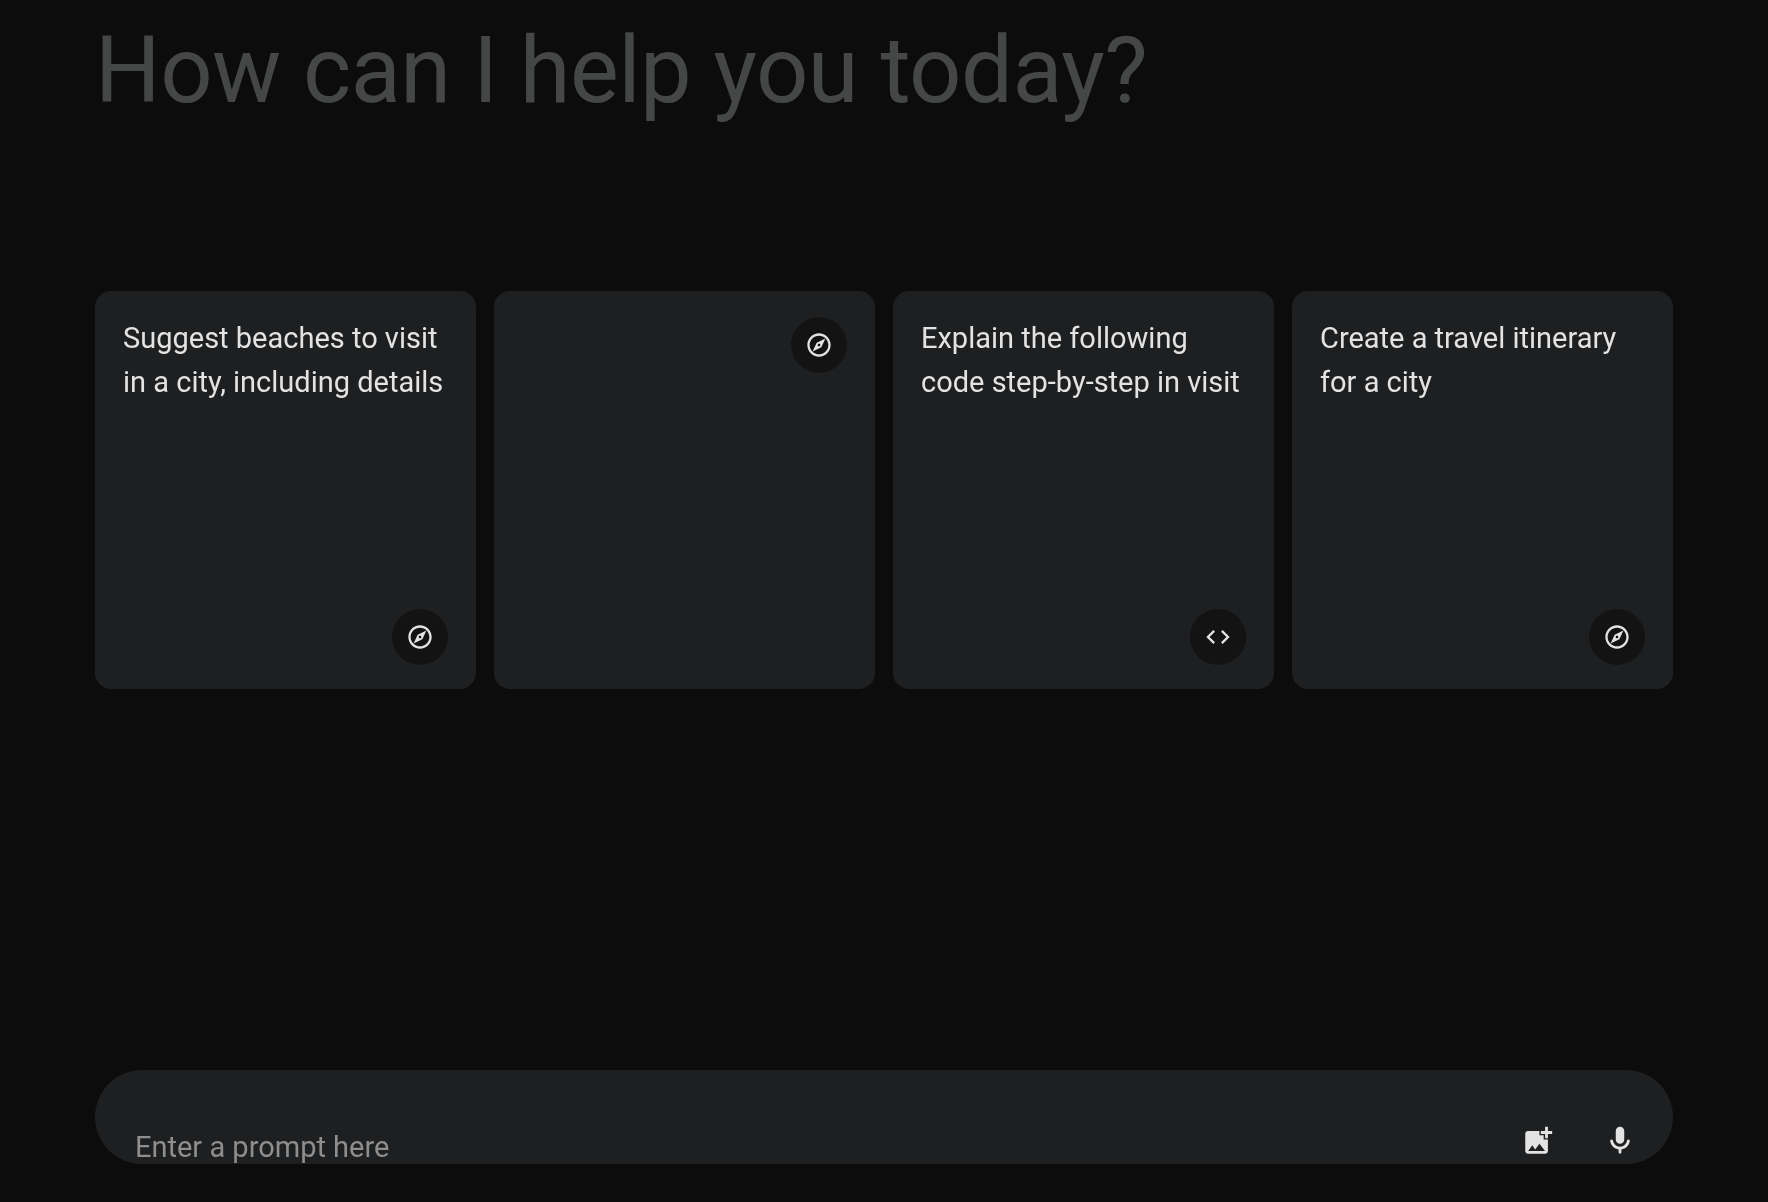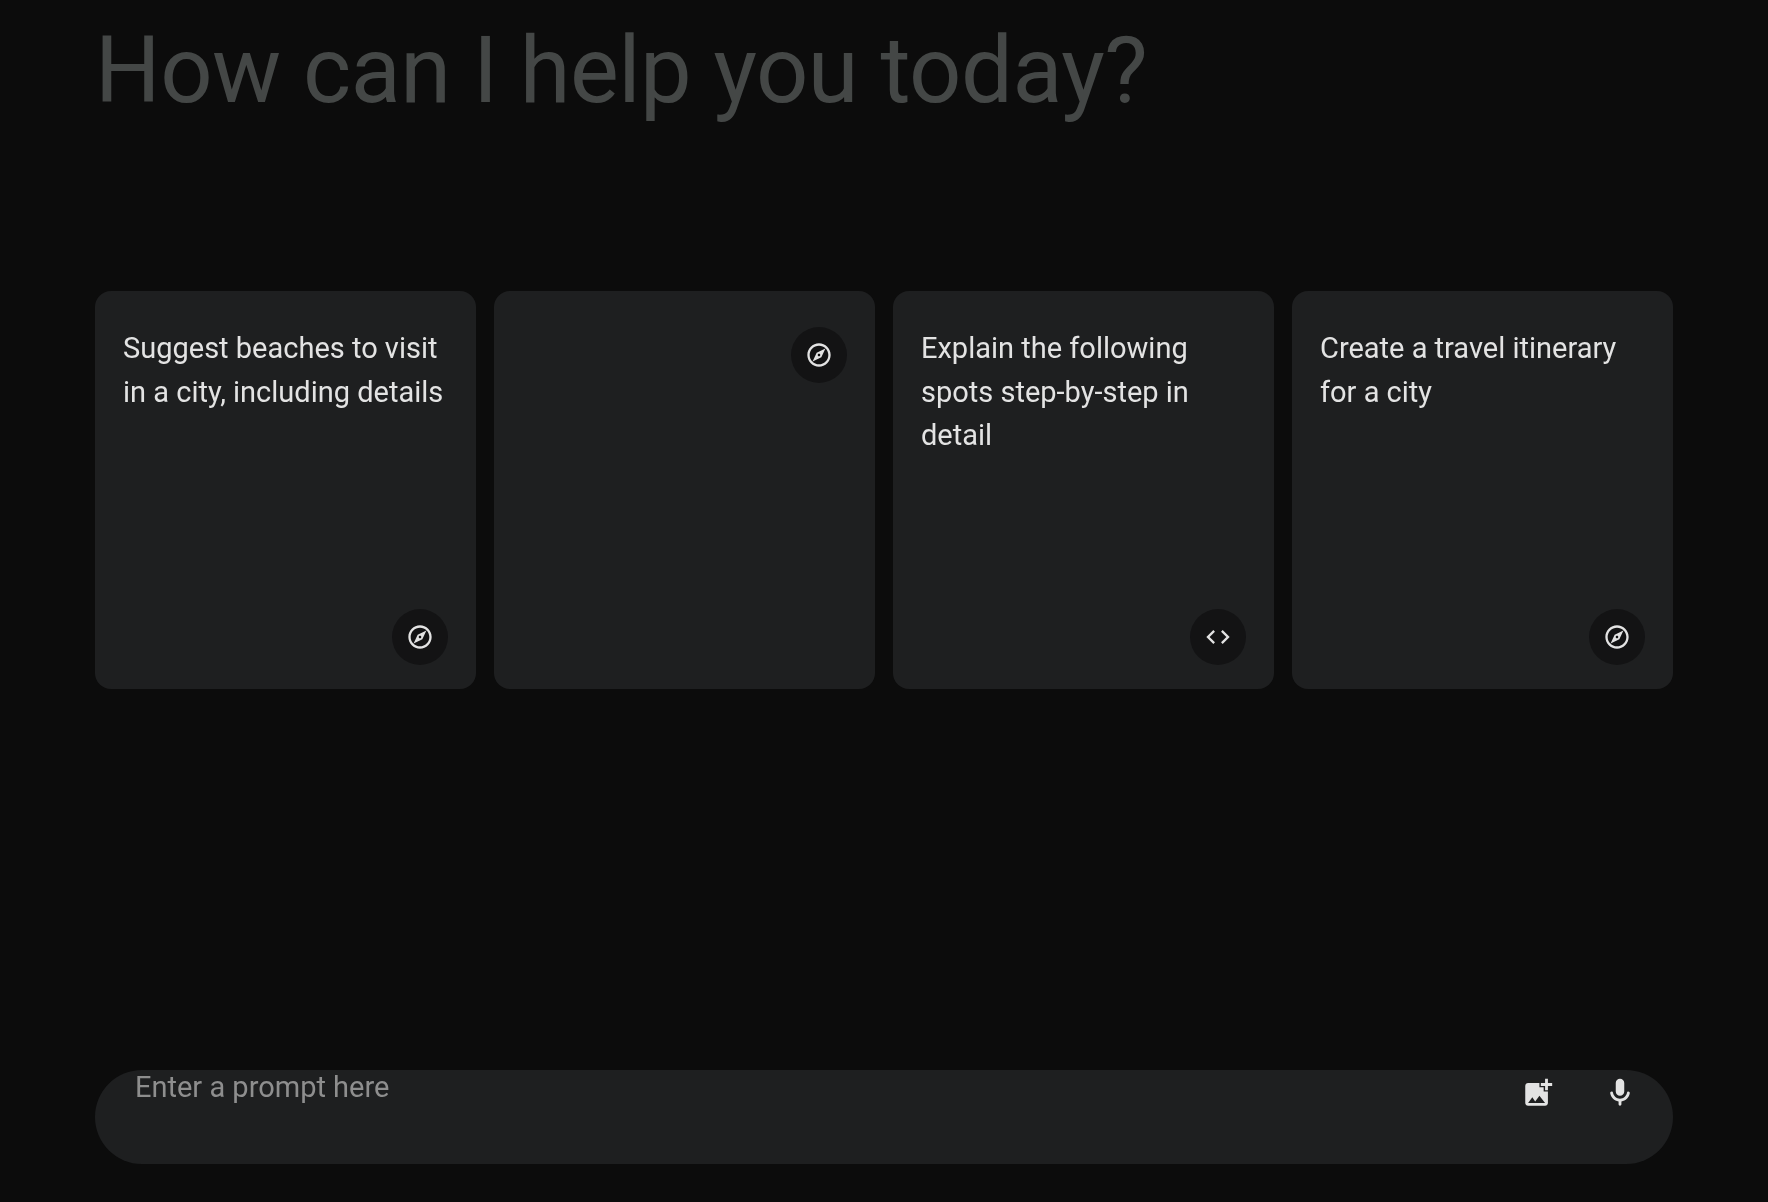--- a/index.html
+++ b/index.html
@@ -46,21 +46,21 @@
   }
   .cards {
     display: flex;
     gap: 18px;
     width: 100%;
   }
   .card {
     flex: 1;
     background: #1e1f20;
     border-radius: 16px;
-    padding: 36px 28px 24px 28px;
+    padding: 26px 28px 24px 28px;
     height: 398px;
     position: relative;
     cursor: pointer;
     display: flex;
     flex-direction: column;
     justify-content: space-between;
   }
   .card-text {
     color: #e3e3e3;
     font-size: 29px;
@@ -85,21 +85,21 @@
   }
   .input-bar {
     position: absolute;
     left: 95px;
     right: 95px;
     bottom: 38px;
     height: 94px;
     background: #1e1f20;
     border-radius: 48px;
     display: flex;
-    align-items: flex-start;
+    align-items: flex-end;
     padding: 0 30px 0 40px;
   }
   .input-field {
     flex: 1;
     background: transparent;
     border: none;
     outline: none;
     color: #e3e3e3;
     font-size: 29px;
     font-family: inherit;
@@ -146,21 +146,21 @@
 
     <div class="card">
       <div class="card-icon-wrapper">
         <svg viewBox="0 0 24 24">
             <path d="M12 2C6.48 2 2 6.48 2 12s4.48 10 10 10 10-4.48 10-10S17.52 2 12 2zm0 18c-4.41 0-8-3.59-8-8s3.59-8 8-8 8 3.59 8 8-3.59 8-8 8zm-5.5-2.5l7.51-3.49L17.5 6.5 9.99 9.99 6.5 17.5zm5.5-6.6c.61 0 1.1.49 1.1 1.1s-.49 1.1-1.1 1.1-1.1-.49-1.1-1.1.49-1.1 1.1-1.1z"></path>
           </svg>
       </div>
     </div>
 
     <div class="card">
-      <div class="card-text">Explain the following spots step-by-step in detail</div>
+      <div class="card-text">Explain the following code step-by-step in visit</div>
       <div class="card-icon-wrapper">
         <svg viewBox="0 0 24 24">
             <path d="M9.4 16.6L4.8 12l4.6-4.6L8 6l-6 6 6 6 1.4-1.4zm5.2 0l4.6-4.6-4.6-4.6L16 6l6 6-6 6-1.4-1.4z"></path>
           </svg>
       </div>
     </div>
 
     <div class="card">
       <div class="card-text">Create a travel itinerary for a city</div>
       <div class="card-icon-wrapper">

